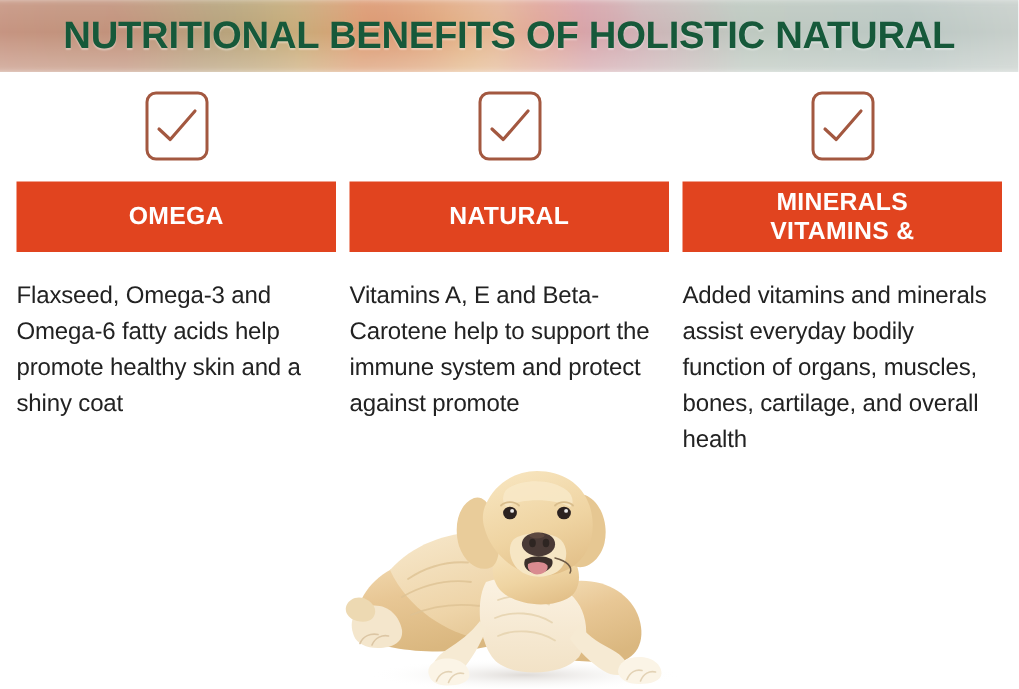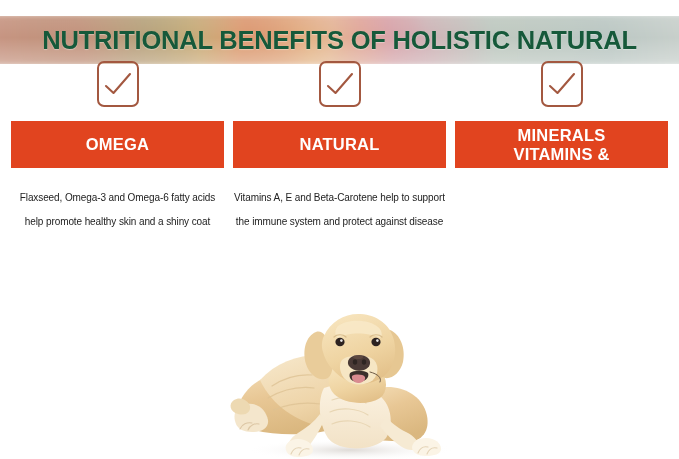--- a/index.html
+++ b/index.html
@@ -15,21 +15,21 @@
     width: 679px;
     height: 459px;
     background: #ffffff;
     overflow: hidden;
   }
 
   
   .header {
     position: absolute;
     left: 0;
-    top: 16px;
+    top: 0;
     width: 679px;
     height: 48px;
     overflow: hidden;
   }
   .header-bg {
     position: absolute;
     inset: 0;
     background:
       radial-gradient(circle at 6% 70%, rgba(196,138,120,0.85) 0 9%, rgba(0,0,0,0) 26%),
       radial-gradient(circle at 16% 22%, rgba(150,175,120,0.70) 0 8%, rgba(0,0,0,0) 24%),
@@ -127,22 +127,21 @@
     letter-spacing: 0.2px;
     box-sizing: border-box;
     padding: 0 4px;
   }
   .bar span { display: block; }
 
   
   .body-text {
     margin-top: 18px;
     width: 213px;
-    text-align: center;
-    font-size: 10px;
+    font-size: 16px;
     line-height: 24px;
     color: #222222;
     letter-spacing: -0.1px;
   }
 
   
   .dog-area {
     position: absolute;
     left: 0;
     top: 300px;
@@ -193,37 +192,38 @@
           <svg width="30" height="26" viewBox="0 0 30 26" aria-hidden="true">
             <path d="M3 15 L10.5 22 L27 3" fill="none" stroke="#a35840" stroke-width="2.1" stroke-linecap="round" stroke-linejoin="round"></path>
           </svg>
         </div>
       </div>
       <div class="bar">
         <div>
           <span>NATURAL</span>
         </div>
       </div>
-      <div class="body-text">Vitamins A, E and Beta-Carotene help to support the immune system and protect against disease</div>
+      <div class="body-text">Vitamins A, E and Beta-Carotene help to support the immune system and protect against promote</div>
     </div>
 
     <div class="col">
       <div class="check-wrap">
         <div class="check-box">
           <svg width="30" height="26" viewBox="0 0 30 26" aria-hidden="true">
             <path d="M3 15 L10.5 22 L27 3" fill="none" stroke="#a35840" stroke-width="2.1" stroke-linecap="round" stroke-linejoin="round"></path>
           </svg>
         </div>
       </div>
       <div class="bar">
         <div>
           <span>MINERALS</span>
           <span>VITAMINS &amp;</span>
         </div>
       </div>
+      <div class="body-text">Added vitamins and minerals assist everyday bodily function of organs, muscles, bones, cartilage, and overall health</div>
     </div>
 
   </div>
 
   <div class="dog-area">
     <svg class="dog" viewBox="0 0 240 157">
       <defs>
         <linearGradient id="furA" x1="0" y1="0" x2="0.4" y2="1">
           <stop offset="0%" stop-color="#f3dcb4"></stop>
           <stop offset="45%" stop-color="#e8c795"></stop>

